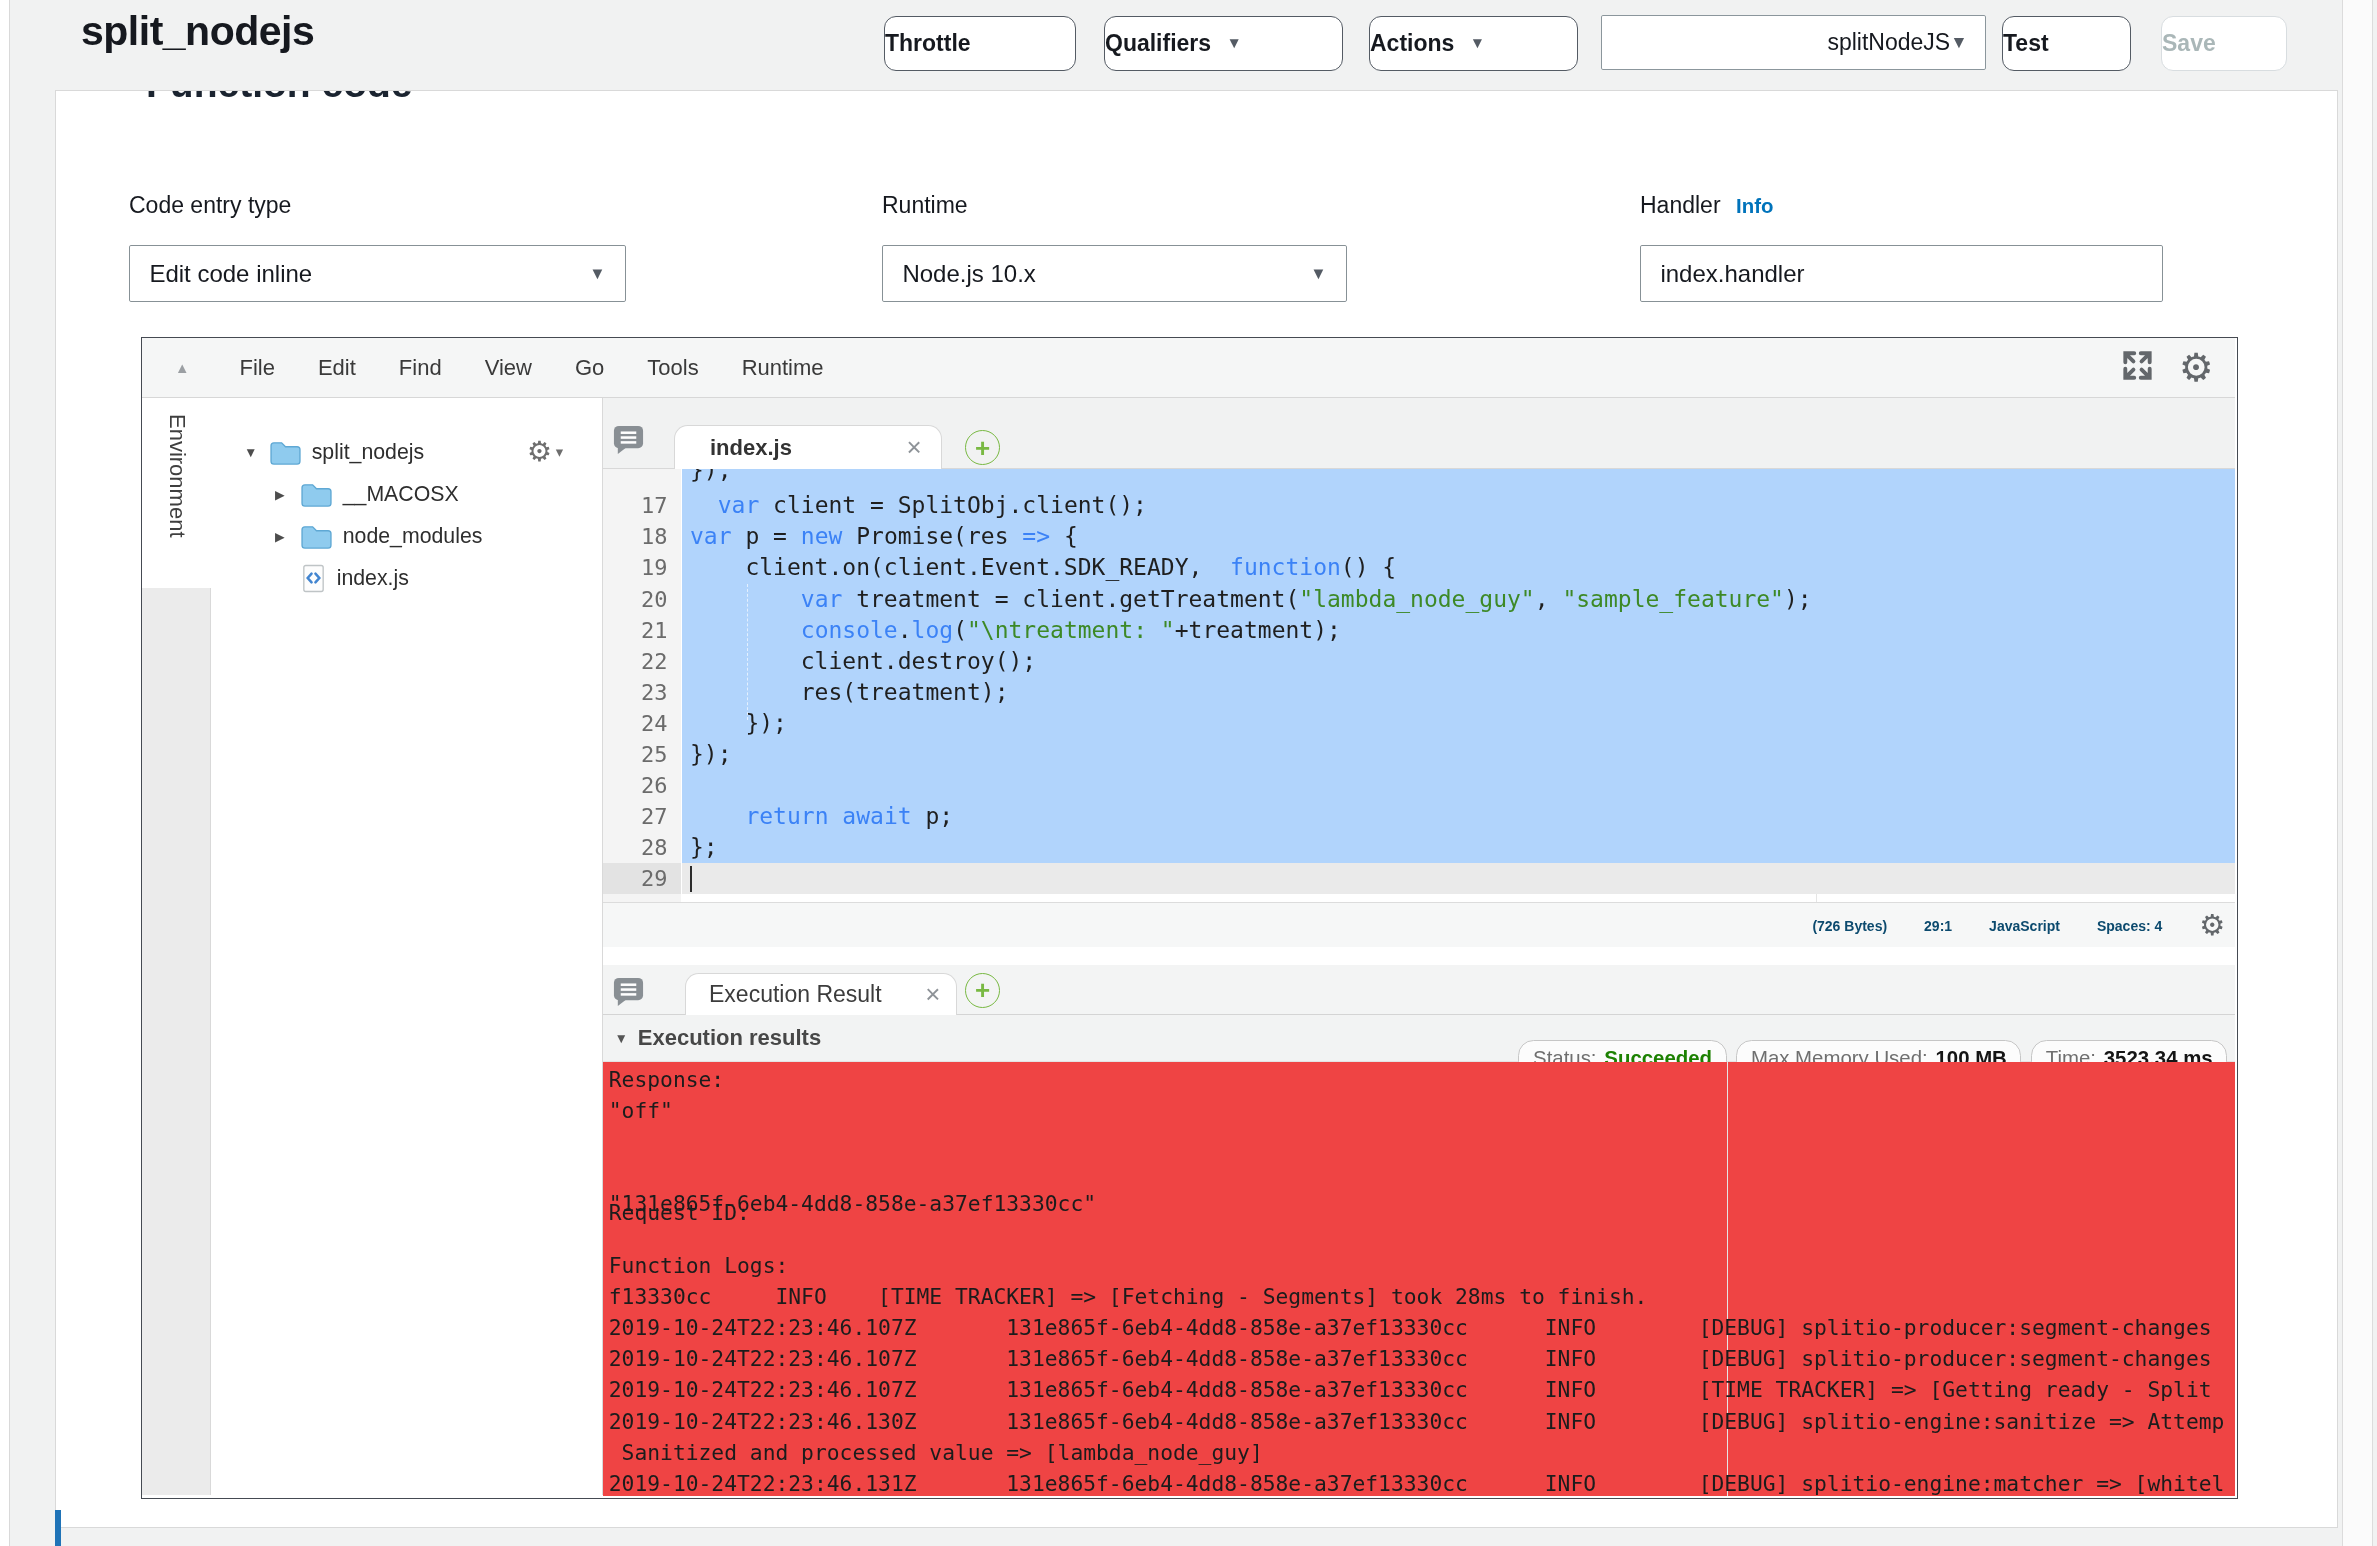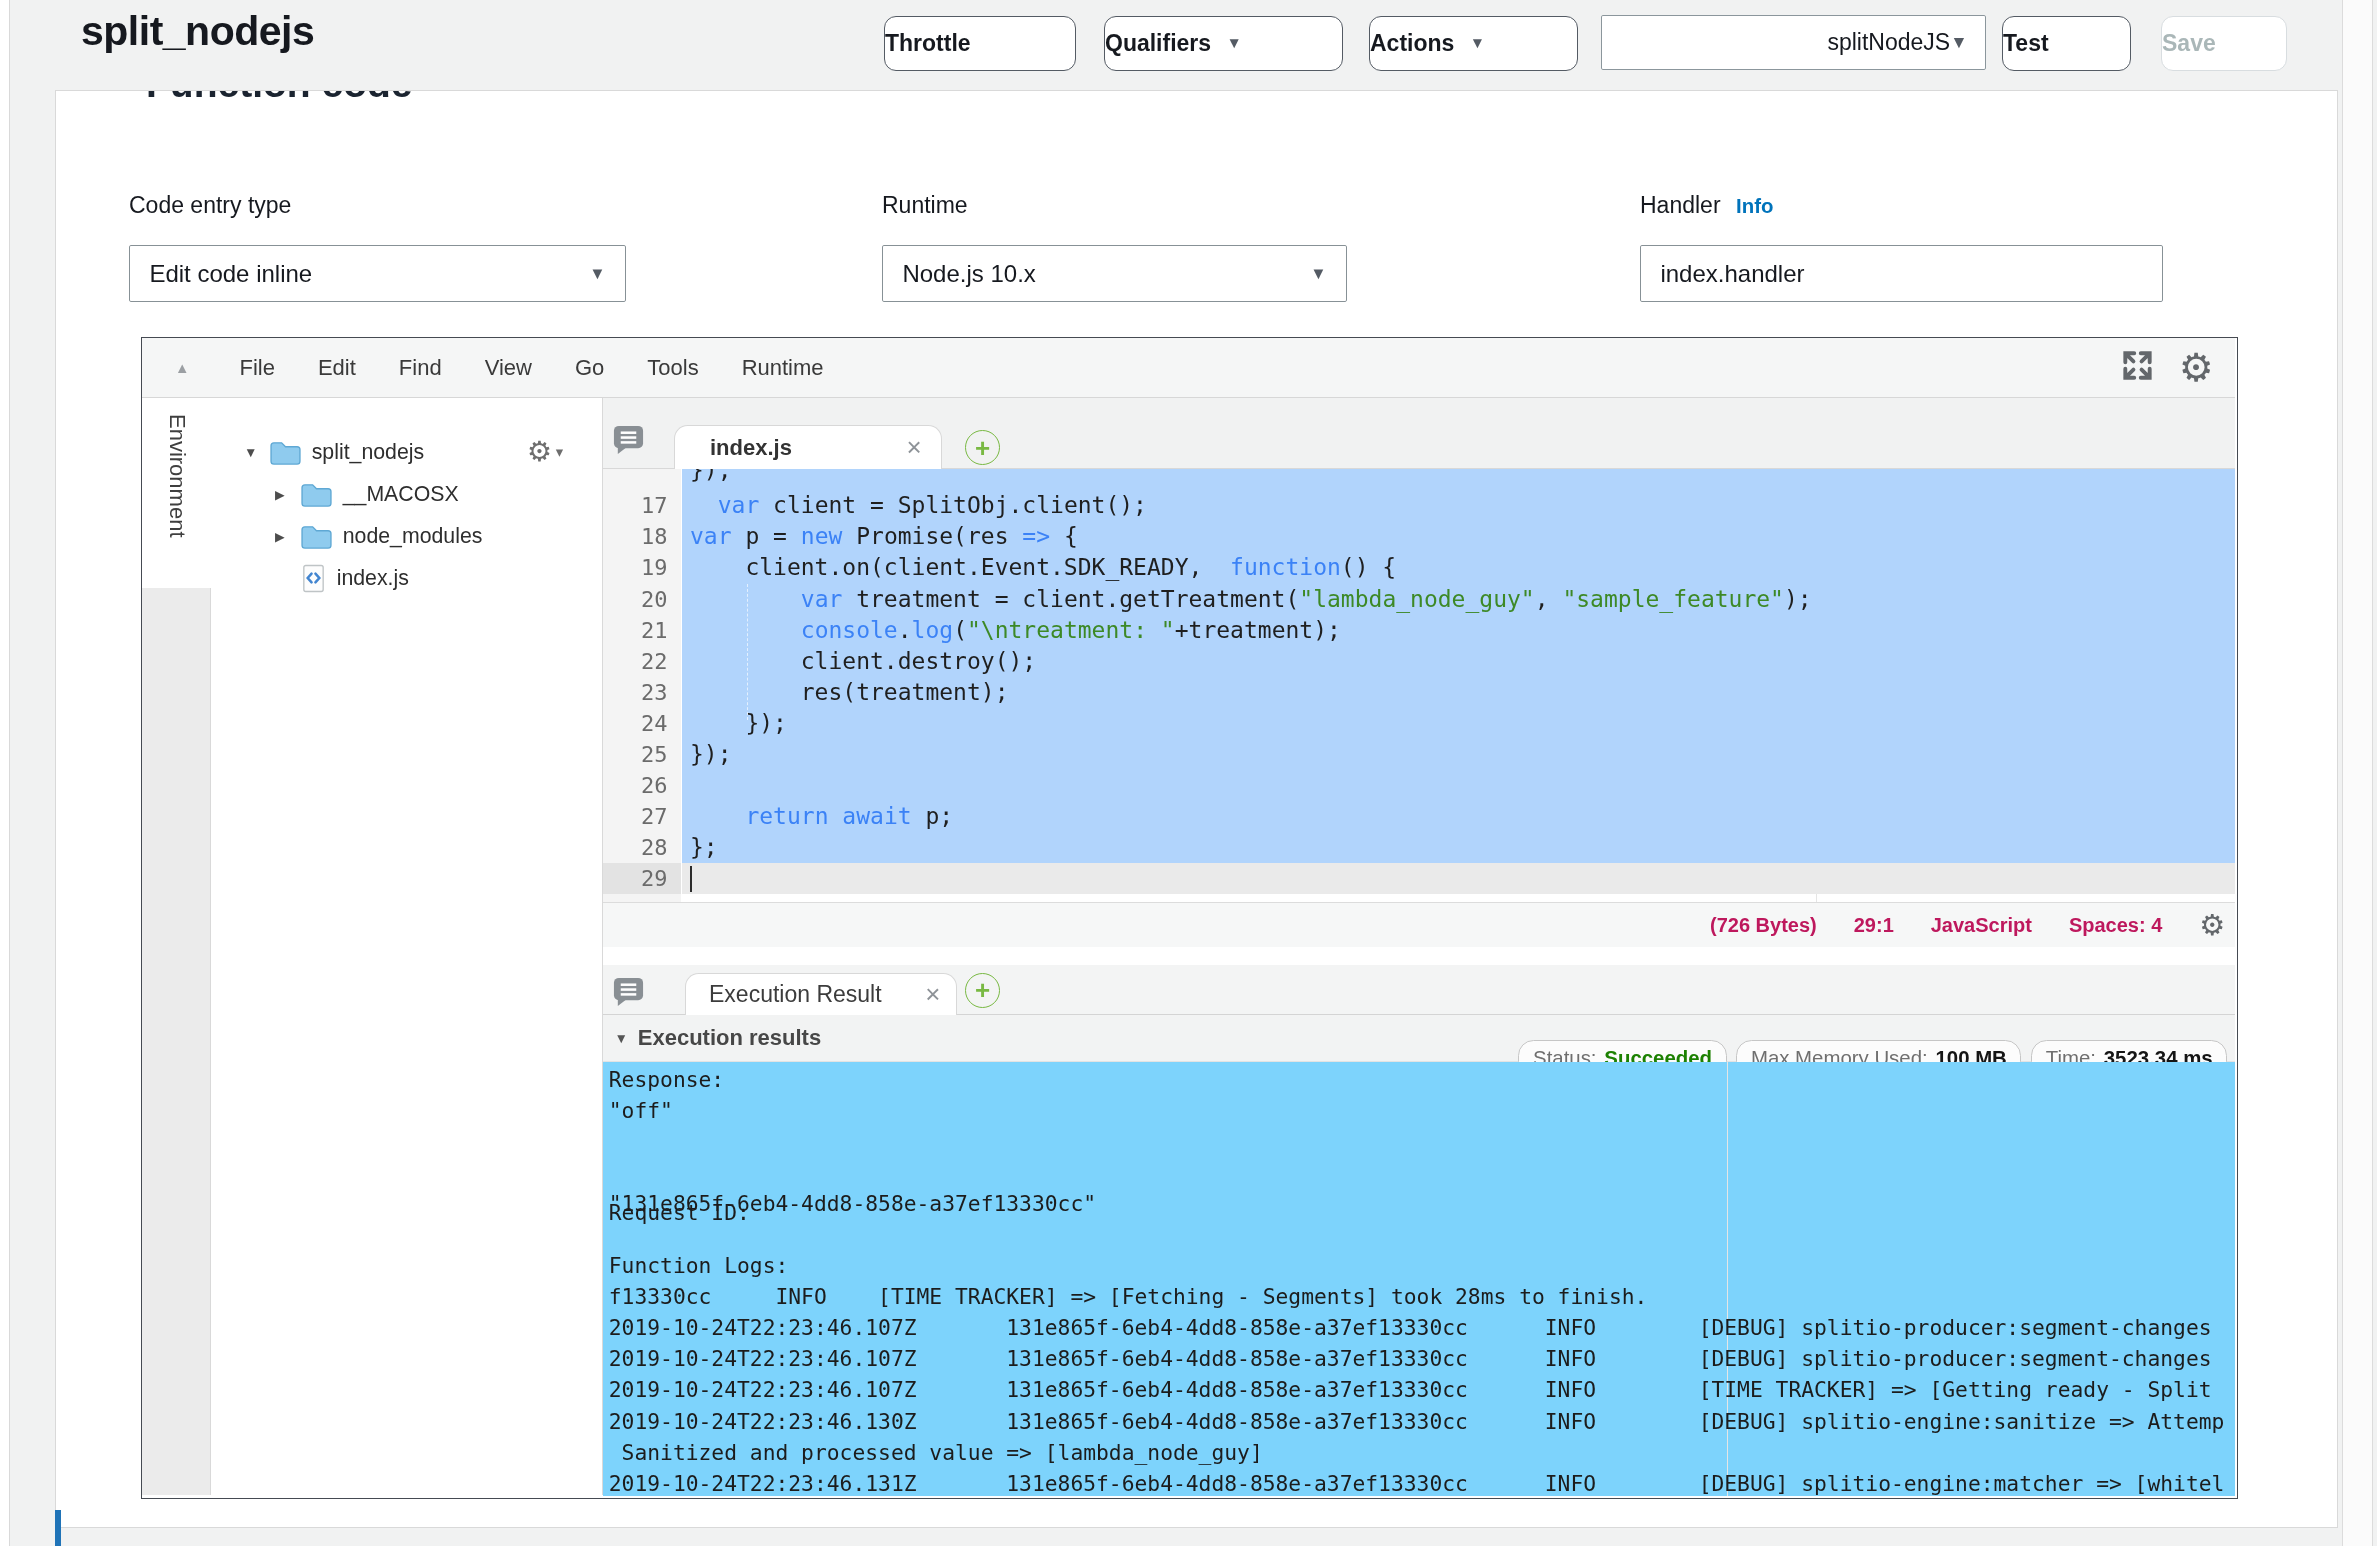--- a/index.html
+++ b/index.html
@@ -67,37 +67,37 @@
   .tk-kw{color:#3b82f6;margin-top:35px;}
   .tk-str{color:#3d8926;}
   .tk-pln{color:#1f1f1f;}
   .active-gutter{left:0;top:394px;width:78px;height:31px;background:#e3e3e3;}
   .active-line{left:79px;top:394px;width:1554px;height:31px;background:#eaeaea;}
   .cursor{left:87px;top:397px;width:1.9px;height:26px;background:#2c2c2c;}
   .print-margin{width:1px;background:#e5e5e5;}
   
   .statusbar{left:0;top:504px;width:1632px;height:46px;background:#f6f7f7;border-top:1px solid #dcdcdc;box-sizing:border-box;
        display:flex;align-items:center;justify-content:flex-end;gap:37px;padding-right:9.7px;}
-  .status-item{font-size:20px;font-weight:700;color:#be185d;}
+  .status-item{font-size:14px;font-weight:700;color:#0c4a6e;}
   .statusbar .gear-glyph{font-size:29px;}
   .whitegap{left:0;top:549px;width:1632px;height:17.5px;background:#fff;}
   
   .resultsbar{left:0;top:567px;width:1632px;height:50px;background:#f3f4f4;border-bottom:1px solid #d4d4d4;box-sizing:border-box;}
   .resultsbar .tab-title{font-weight:400;color:#3c3c3c;font-size:23px;}
   .resultsheader{left:0;top:617px;width:1632px;height:47px;background:#f2f3f3;border-bottom:1px solid #e3e3e3;box-sizing:border-box;
        display:flex;align-items:center;}
   .rh-caret{font-size:13.6px;color:#555;margin-left:11.6px;}
   .rh-label{font-size:22px;font-weight:600;color:#474747;margin-left:9.7px;}
   .badges{margin-left:auto;display:flex;gap:9.7px;padding-right:7.8px;margin-top:40px;}
   .pill{box-sizing:border-box;border:1px solid #c6c6c6;border-radius:15.5px;background:#fcfcfc;height:37px;
        display:flex;align-items:center;padding:0 13.6px;font-size:20.4px;white-space:pre;}
   .pill .lbl{color:#6f6f6f;}
   .pill .val{color:#151515;font-weight:700;margin-left:7.8px;}
   .pill .val-green{color:#1d8102;font-weight:700;margin-left:7.8px;}
-  .logarea{left:0;top:664px;width:1632px;height:434px;background:#7dd3fc;overflow:hidden;}
+  .logarea{left:0;top:664px;width:1632px;height:434px;background:#ef4444;overflow:hidden;}
   .log-row{position:absolute;left:5.8px;height:31px;line-height:31px;white-space:pre;
        font-family:"DejaVu Sans Mono",monospace;font-size:21.3px;color:#1c1c1c;}
   
   .left-strip{left:0;top:0;width:9.7px;height:1547px;background:#fff;border-right:1px solid #d9d9d9;box-sizing:border-box;}
   .page-scrollbar{left:2342px;top:0;width:31px;height:1547px;background:#fbfbfb;
        border-left:1px solid #dcdcdc;border-right:1px solid #dcdcdc;box-sizing:border-box;}
   .focus-edge{left:55px;top:1510px;width:5.8px;height:37px;background:#1f73b7;}
   .listicon-wrap{position:absolute;cursor:pointer;}
 </style>
 </head>

